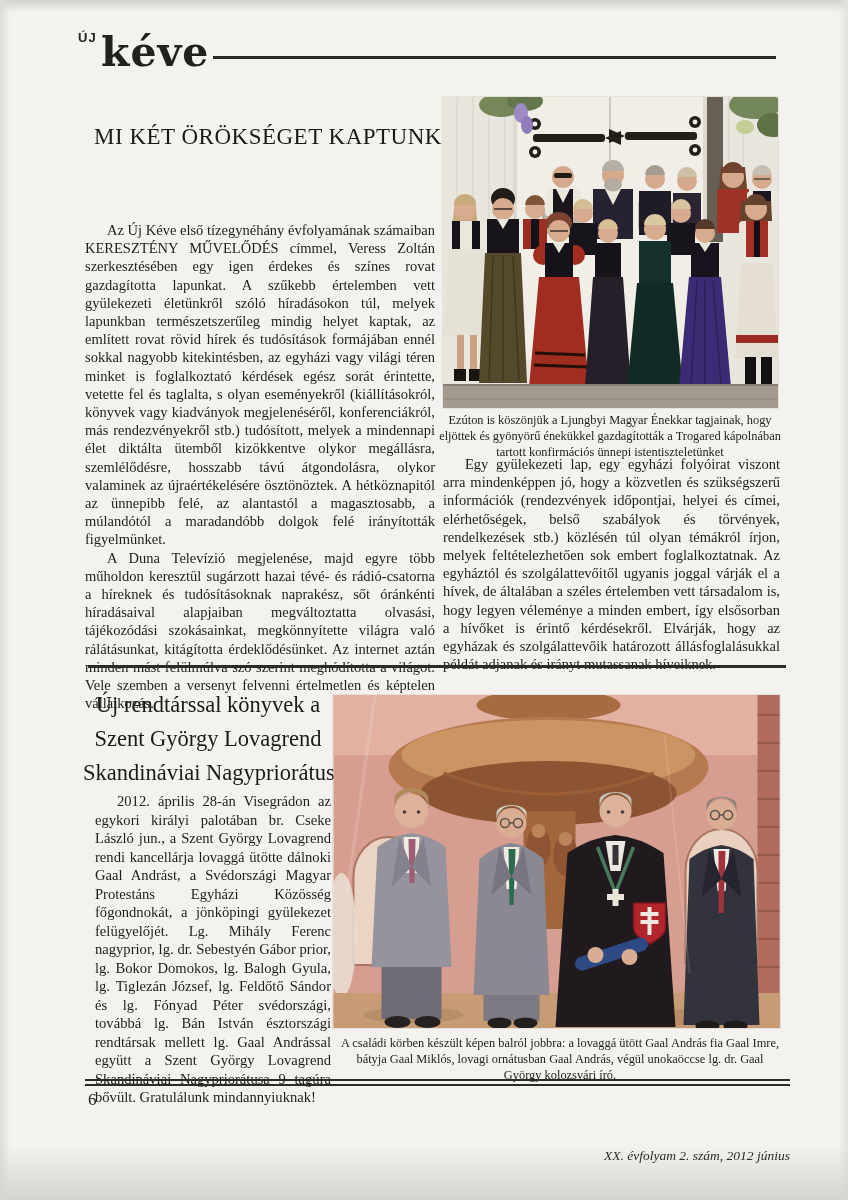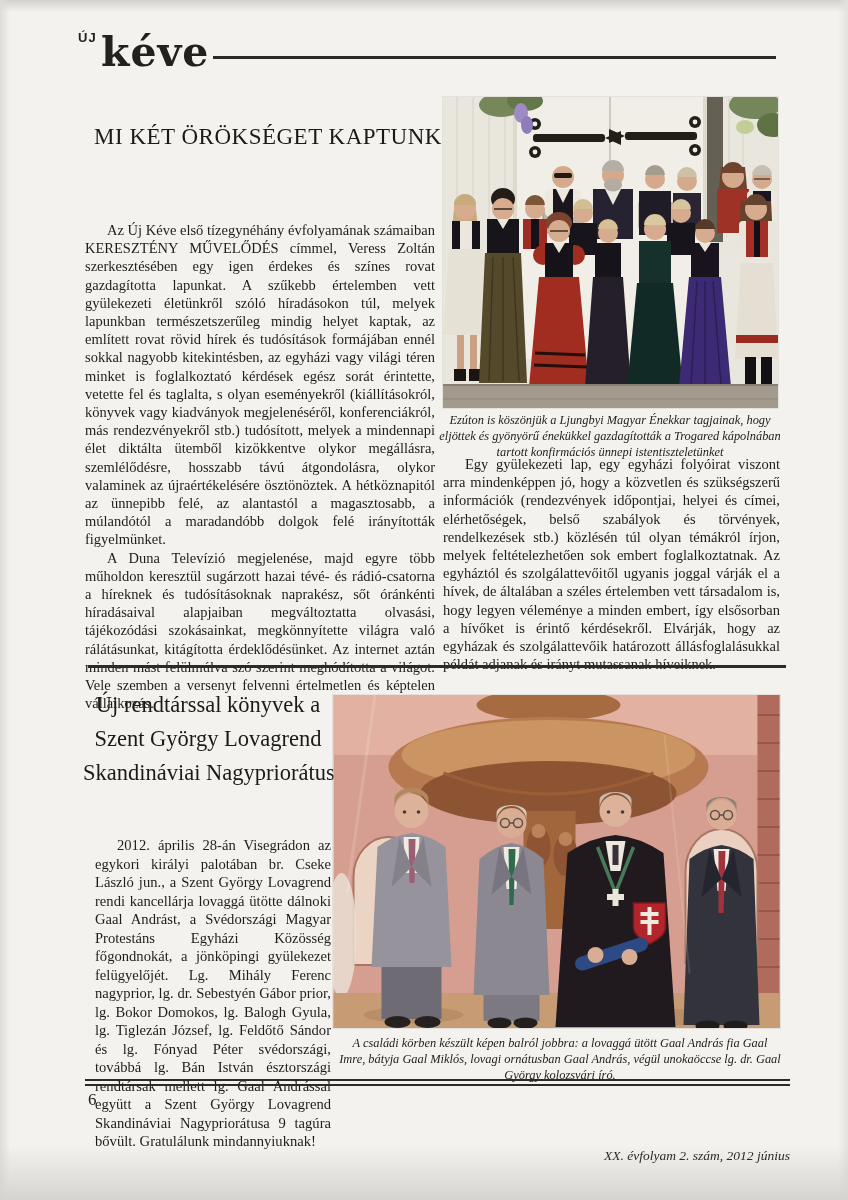--- a/index.html
+++ b/index.html
@@ -25,31 +25,31 @@
   .a1-title{left:85px;top:116px;width:350px;margin:8px;text-align:center;
     font-size:23px;font-weight:normal;letter-spacing:.5px;color:#1b1a18;white-space:nowrap;}
   .bodytext p{margin:0;text-align:justify;text-indent:22px;font-size:14.5px;line-height:18.2px;color:#1e1d1b;}
   .a1-left{left:85px;top:221px;width:350px;}
   .a1-right{left:443px;top:455px;width:337px;}
 
   .photo-frame{box-shadow:0 0 0 1px rgba(120,110,100,.12);}
   .photo1{left:443px;top:97px;width:335px;height:311px;}
   .photo2{left:333px;top:695px;width:447px;height:333px;}
   figure{margin:0;}
-  .caption{font-style:italic;font-size:12.4px;line-height:15.8px;text-align:center;color:#242320;}
+  .caption{font-size:12.4px;line-height:15.8px;text-align:center;color:#242320;}
   .cap1{left:438px;top:413px;width:344px;}
   .cap2{left:338px;top:1036px;width:444px;}
 
   .divider{left:88px;top:665px;width:698px;height:2.5px;background:#2c2b26;}
 
   
   .a2-title{left:83px;top:688px;width:250px;margin:0;text-align:center;font-weight:normal;
     font-size:22.5px;line-height:34px;color:#1b1a18;}
   .a2-title span{display:block;white-space:nowrap;}
-  .a2-left{left:95px;top:792px;width:236px;margin-top:44px;}
+  .a2-left{left:95px;top:792px;width:236px;}
   .a2-left p{font-size:14.6px;line-height:18.5px;}
 
   
   .footer-rule{left:85px;top:1079px;width:705px;height:3px;border-top:2.5px solid #2c2b26;border-bottom:2.5px solid #2c2b26;}
   .page-number{left:88px;top:1090px;font-size:17px;color:#222;}
   .issue-info{right:58px;top:1148px;font-size:13.5px;font-style:italic;color:#2a2926;}
 </style>
 </head>
 <body>
 

